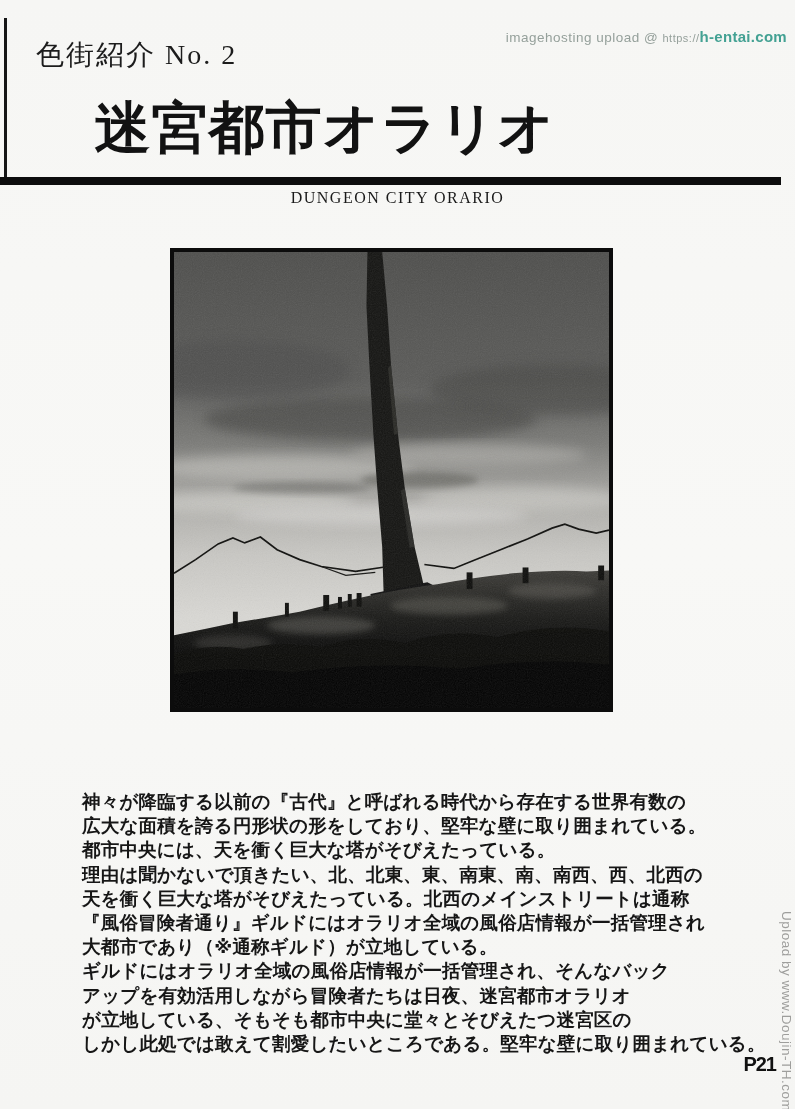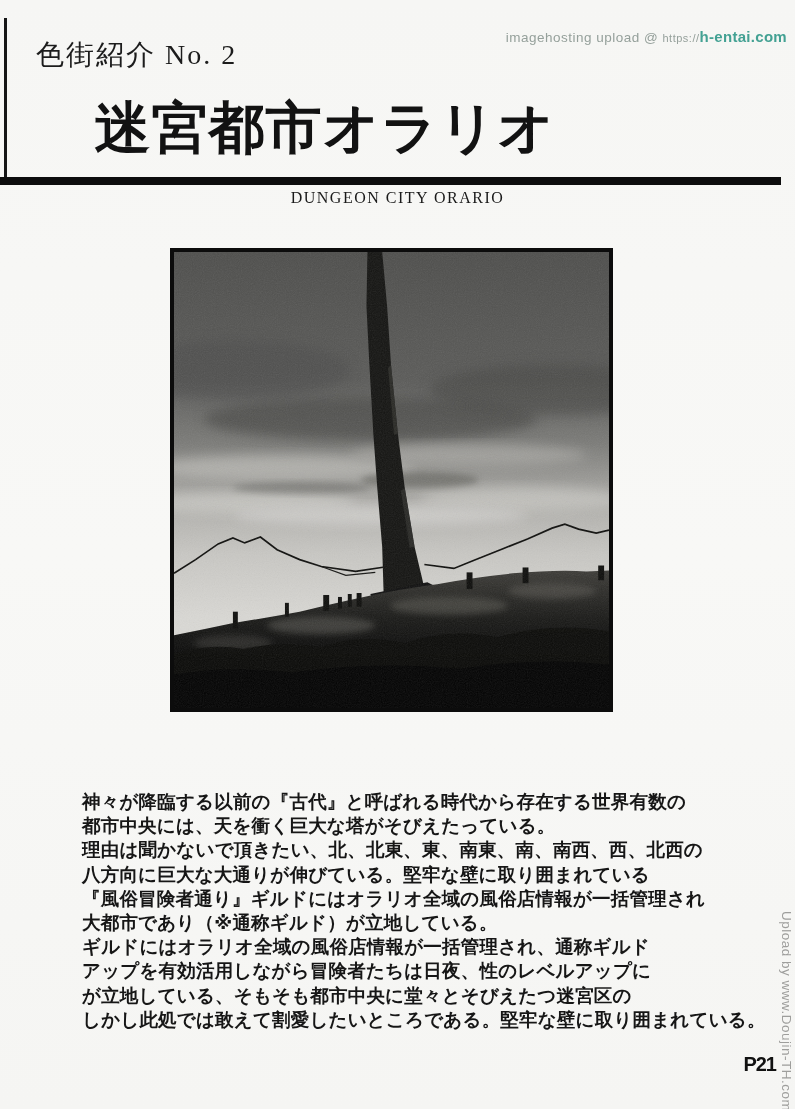--- a/index.html
+++ b/index.html
@@ -187,27 +187,28 @@
         <rect x="355" y="321" width="6" height="16"></rect>
         <rect x="432" y="319" width="6" height="15"></rect>
       </g>
 
       <rect x="0" y="0" width="443" height="464" filter="url(#grain)" opacity="0.12"></rect>
     </svg>
   </div>
 
   <div class="body-text">
     <div>神々が降臨する以前の『古代』と呼ばれる時代から存在する世界有数の</div>
+    <div>広大な面積を誇る円形状の形をしており、堅牢な壁に取り囲まれている。</div>
     <div>都市中央には、天を衝く巨大な塔がそびえたっている。</div>
     <div>理由は聞かないで頂きたい、北、北東、東、南東、南、南西、西、北西の</div>
-    <div>八方向に巨大な大通りが伸びている。堅牢な壁に取り囲まれている</div>
+    <div>天を衝く巨大な塔がそびえたっている。北西のメインストリートは通称</div>
     <div>『風俗冒険者通り』ギルドにはオラリオ全域の風俗店情報が一括管理され</div>
     <div>大都市であり（※通称ギルド）が立地している。</div>
-    <div>ギルドにはオラリオ全域の風俗店情報が一括管理され、通称ギルド</div>
-    <div>アップを有効活用しながら冒険者たちは日夜、性のレベルアップに</div>
+    <div>ギルドにはオラリオ全域の風俗店情報が一括管理され、そんなバック</div>
+    <div>アップを有効活用しながら冒険者たちは日夜、迷宮都市オラリオ</div>
     <div>が立地している、そもそも都市中央に堂々とそびえたつ迷宮区の</div>
     <div>しかし此処では敢えて割愛したいところである。堅牢な壁に取り囲まれている。</div>
   </div>
 
   <div class="page-number">P21</div>
 
   <div class="vertical-watermark">Upload by www.Doujin-TH.com</div>
 
 </div>
 

